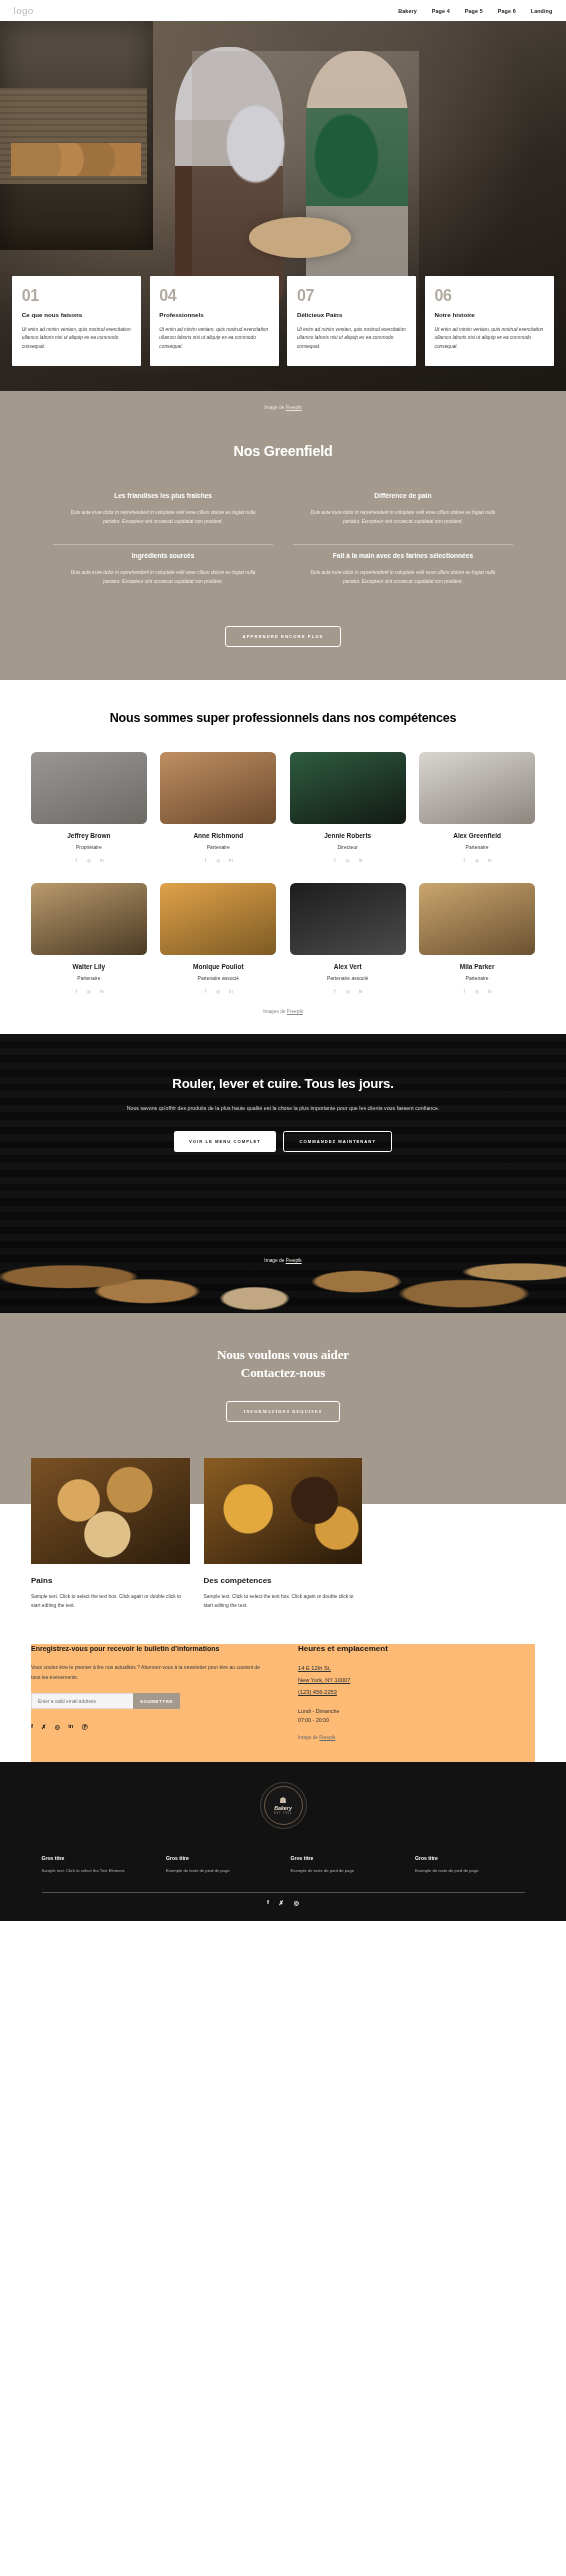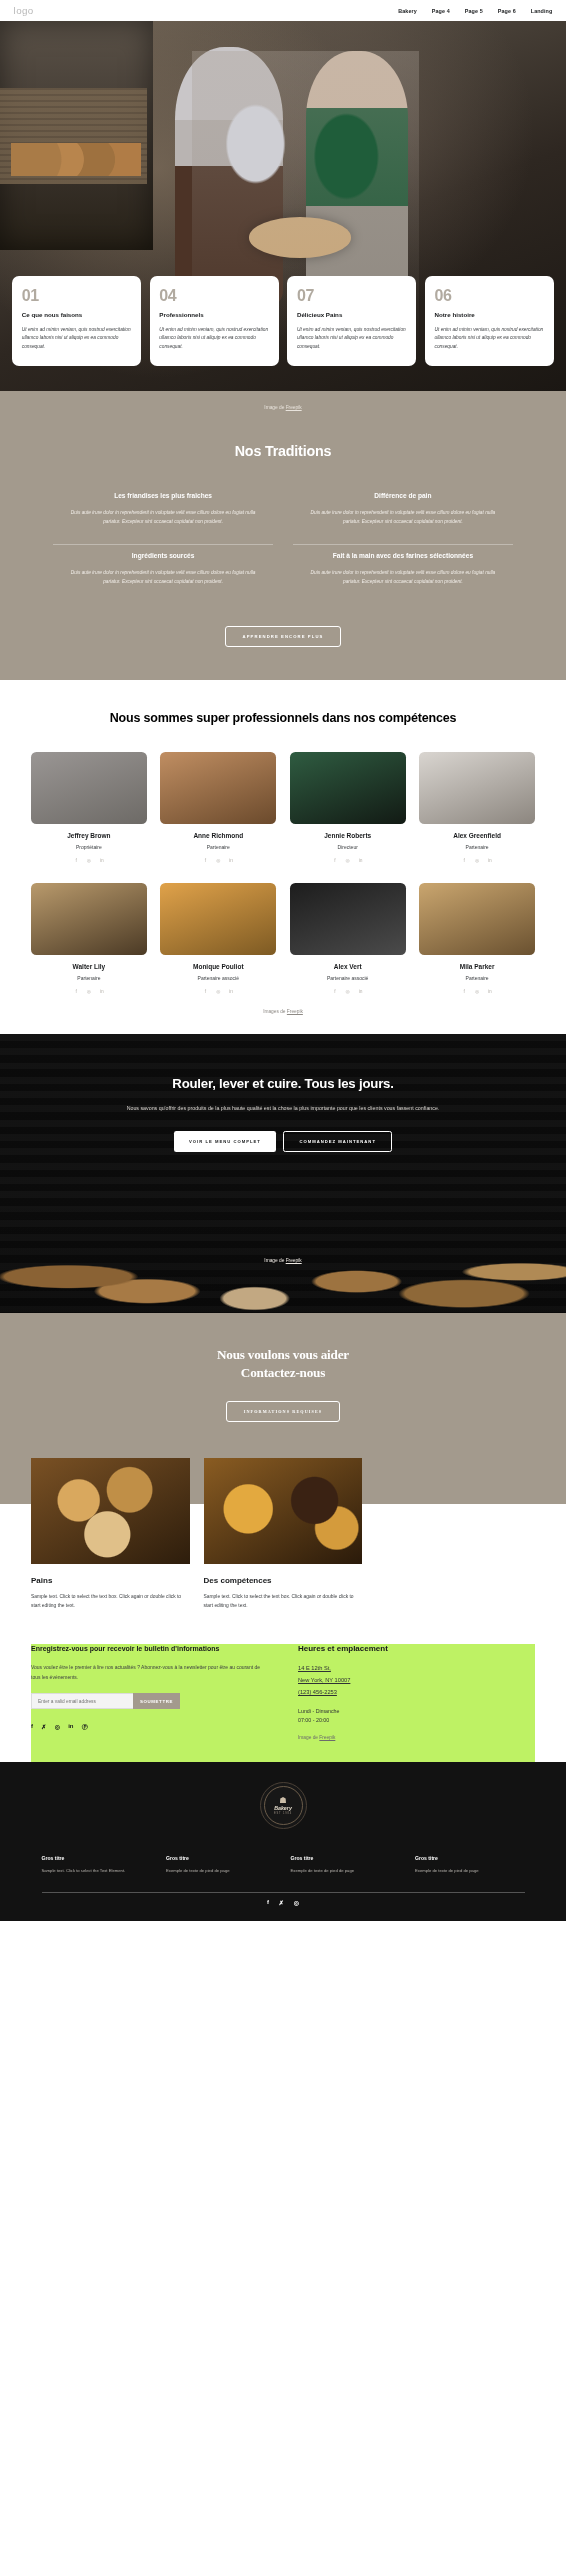--- a/index.html
+++ b/index.html
@@ -101,21 +101,21 @@
   
   .cards {
     position: absolute;
     left: 12px; right: 12px; bottom: 25px;
     display: grid;
     grid-template-columns: repeat(4, 1fr);
     gap: 8.3px;
   }
   .card {
     background: #fff;
-    border-radius: 7px;
+    border-radius: 1px;
     padding: 12px 9.8px 15px;
     min-height: 72px;
   }
   .card-num {
     font-size: 16px;
     font-weight: 800;
     color: #b1aaa0;
     line-height: 1;
     letter-spacing: -0.4px;
     margin-bottom: 7.5px;
@@ -377,21 +377,21 @@
     margin: 12px 0 6.8px;
   }
   .prod-text {
     font-size: 4.9px;
     color: #3a3d40;
     line-height: 1.85;
   }
 
   
   .newsletter {
-    background: #bef264;
+    background: #fdba74;
     width: 504px;
     margin: 13.6px auto 0;
     display: grid;
     grid-template-columns: 1fr 1fr;
     column-gap: 30px;
     padding-bottom: 19.6px;
   }
   .nl-h {
     font-size: 7px;
     font-weight: 700;
@@ -554,21 +554,21 @@
       <div class="card-text">Ut enim ad minim veniam, quis nostrud exercitation ullamco laboris nisi ut aliquip ex ea commodo consequat.</div>
     </div>
   </div>
 </div>
 
 <div class="traditions">
   <div class="credit">
     <span>Image de </span><a href="#" style="text-decoration:underline">Freepik</a>
   </div>
 
-  <div class="sec-title">Nos Traditions</div>
+  <div class="sec-title">Nos Greenfield</div>
 
   <div class="trad-grid">
     <div class="trad-cell">
       <div class="trad-h">Les friandises les plus fraîches</div>
       <div class="trad-p">Duis aute irure dolor in reprehenderit in voluptate velit esse cillum dolore eu fugiat nulla pariatur. Excepteur sint occaecat cupidatat non proident.</div>
     </div>
     <div class="trad-cell">
       <div class="trad-h">Différence de pain</div>
       <div class="trad-p">Duis aute irure dolor in reprehenderit in voluptate velit esse cillum dolore eu fugiat nulla pariatur. Excepteur sint occaecat cupidatat non proident.</div>
     </div>

